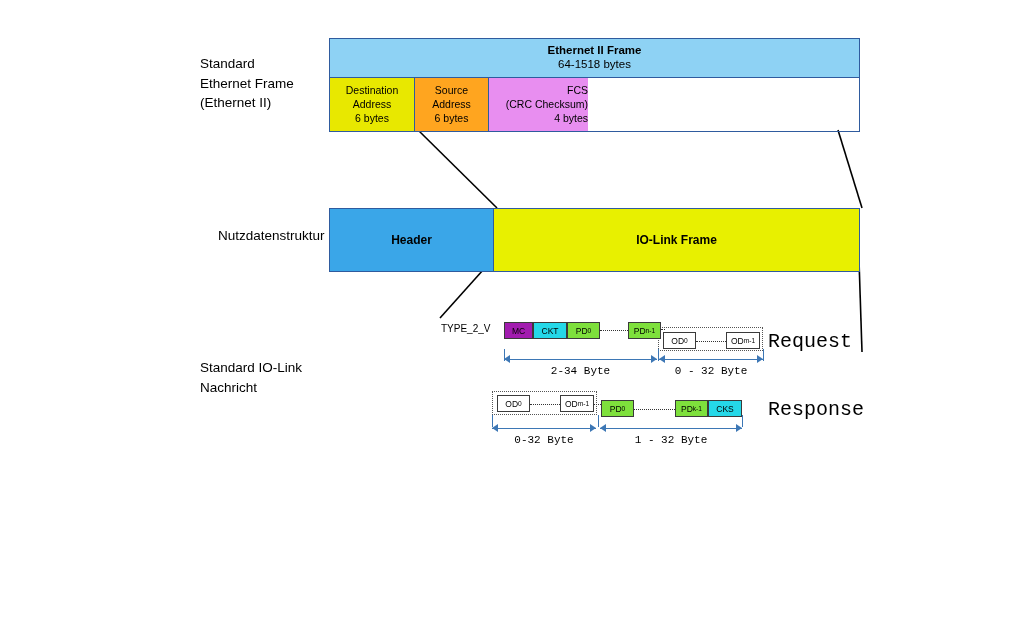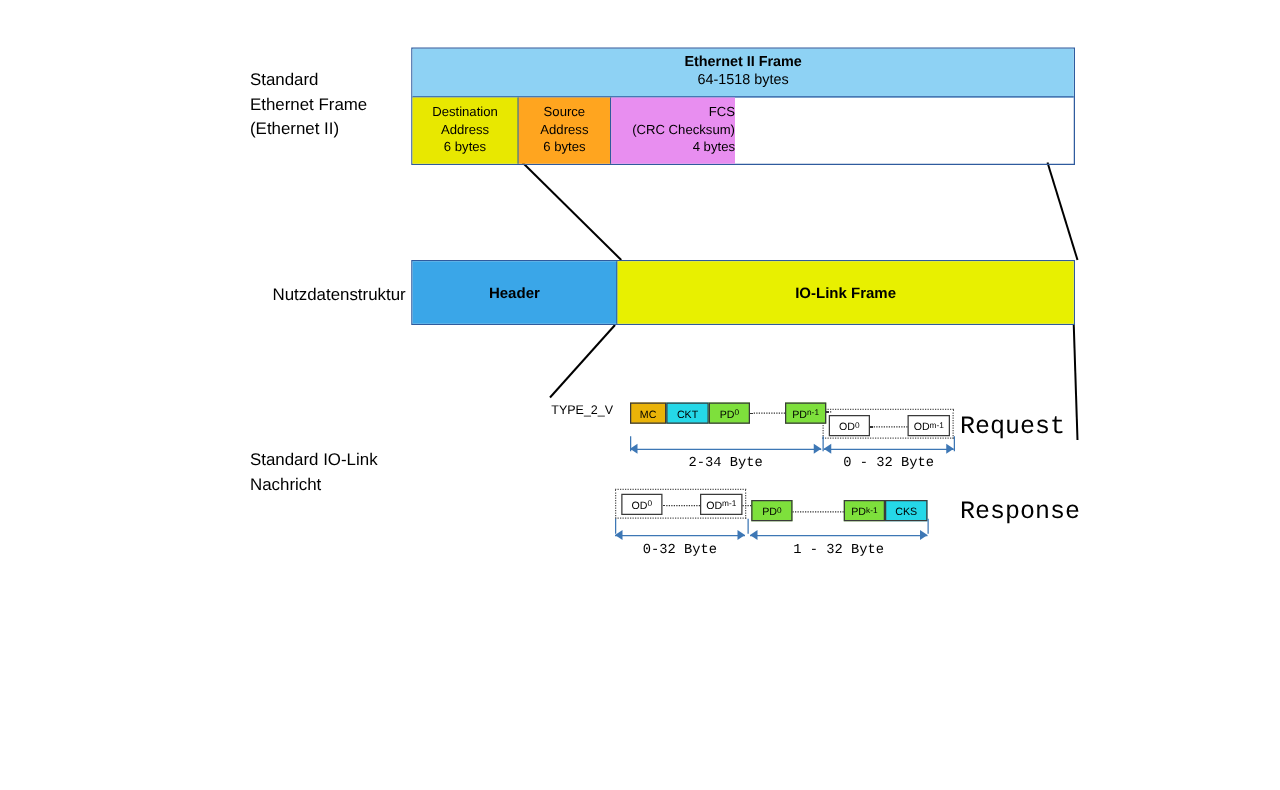--- a/index.html
+++ b/index.html
@@ -64,21 +64,21 @@
     overflow: hidden;
   }
   .eth-cell:last-child { border-right: none; align-items: flex-end; }
 
   
   .nutz-wrap {
     position: absolute;
     left: 329px;
     top: 208px;
     width: 531px;
-    height: 52px;
+    height: 64px;
     display: flex;
     border: 1px solid #2f5b9e;
     box-sizing: border-box;
   }
   .nutz-cell {
     box-sizing: border-box;
     display: flex;
     align-items: center;
     justify-content: center;
     font-size: 12px;
@@ -104,21 +104,21 @@
     box-sizing: border-box;
     border: 1px solid #3a3a3a;
     display: flex;
     align-items: center;
     justify-content: center;
     font-size: 8.5px;
     color: #000;
     height: 17px;
     font-family: "Liberation Sans", sans-serif;
   }
-  .cell.mc  { background: #eab308; }
+  .cell.mc  { background: #a21caf; }
   .cell.ckt { background: #25d8e8; }
   .cell.pd  { background: #7ee03c; text-align: center; }
   .cell.od  { background: #ffffff; }
   .cell.cks { background: #25d8e8; }
 
   .dotted-box {
     position: absolute;
     box-sizing: border-box;
     border: 1px dotted #555;
   }

